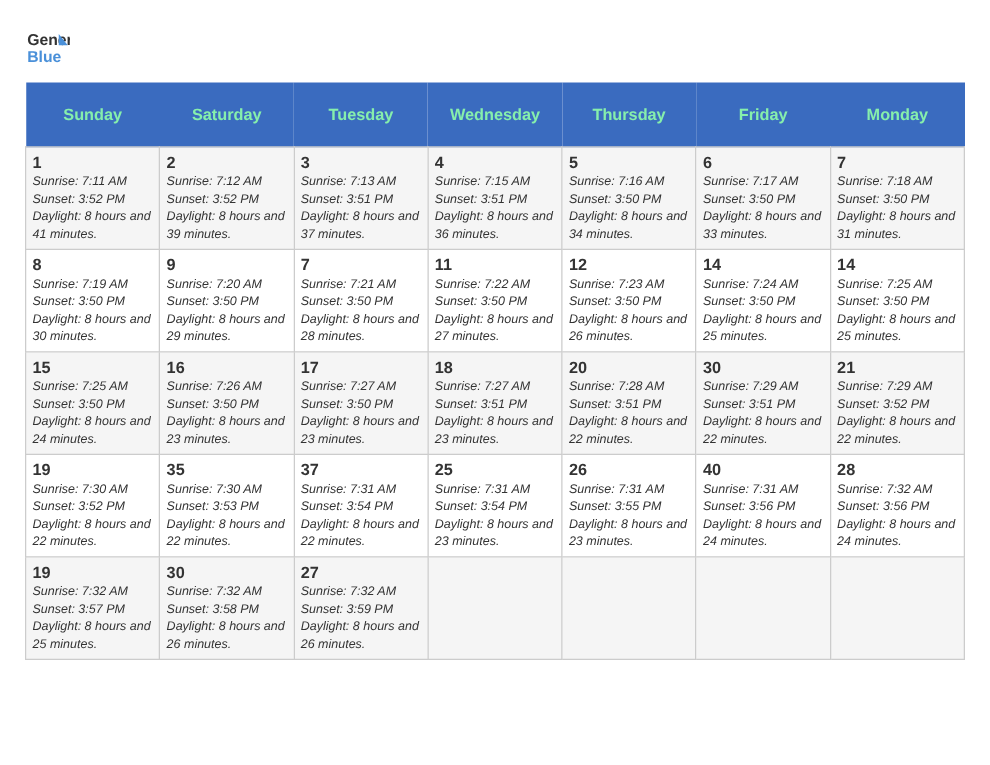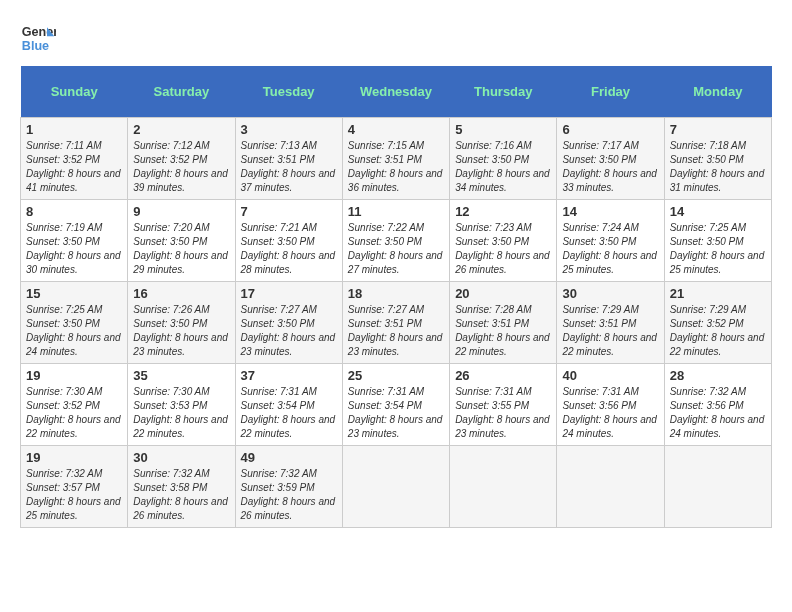--- a/index.html
+++ b/index.html
@@ -233,21 +233,21 @@
       <tr>
         <td>
         <span class="day-num">19</span>
         <span class="day-info">Sunrise: 7:32 AM<br>Sunset: 3:57 PM<br>Daylight: 8 hours and 25 minutes.</span>
       </td>
         <td>
         <span class="day-num">30</span>
         <span class="day-info">Sunrise: 7:32 AM<br>Sunset: 3:58 PM<br>Daylight: 8 hours and 26 minutes.</span>
       </td>
         <td>
-        <span class="day-num">49</span>
+        <span class="day-num">27</span>
         <span class="day-info">Sunrise: 7:32 AM<br>Sunset: 3:59 PM<br>Daylight: 8 hours and 26 minutes.</span>
       </td>
         <td class="empty-cell"></td>
         <td class="empty-cell"></td>
         <td class="empty-cell"></td>
         <td class="empty-cell"></td>
       </tr>
     </tbody>
 </table>
 

